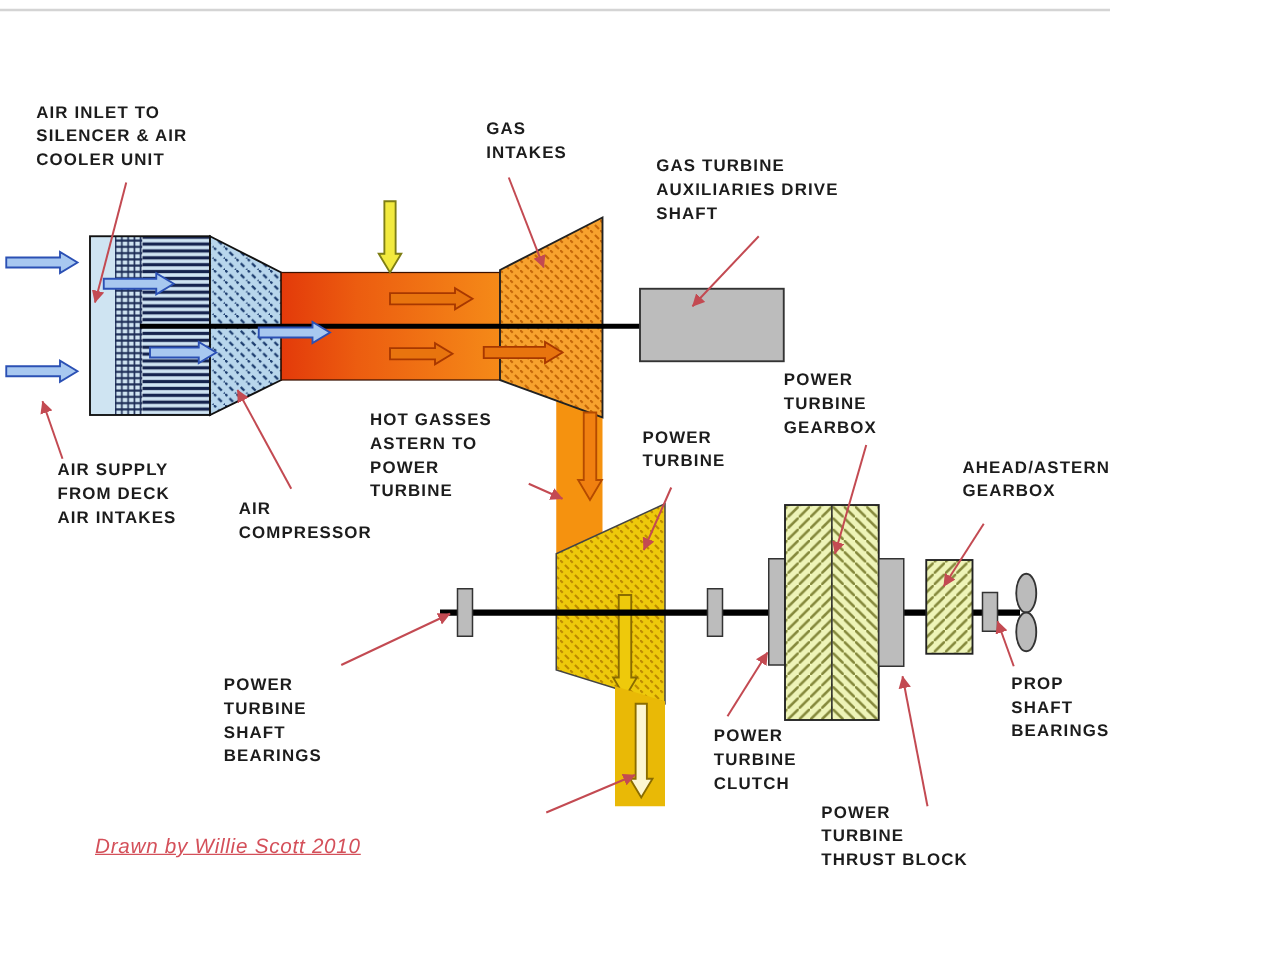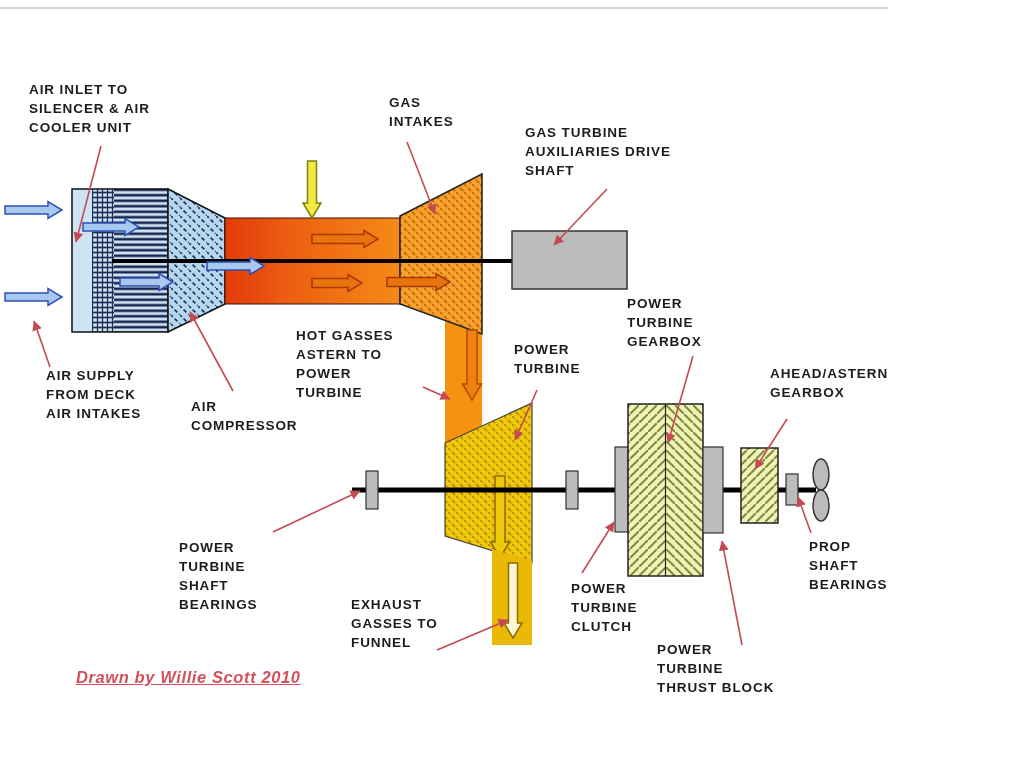--- a/index.html
+++ b/index.html
@@ -1,21 +1,21 @@
 <!DOCTYPE html>
 <html style="--c-signature: #d4505a; --c-pointer_red: #c34a52; --c-duct_red: #e33a0a; --c-duct_orange: #f58a18; --c-vertical_duct_orange: #f5920f; --c-turbine_orange: #f7a22e; --c-power_turbine_gold: #eec90b; --c-exhaust_gold: #e9b906; --c-gearbox_green: #eef4b8; --c-machine_gray: #bcbcbc; --c-air_blue_fill: #a8c8f0; --c-air_blue_edge: #2b50b4; --c-fuel_yellow: #f2ea3e; --c-silencer_blue: #cfe4f2; --c-hatch_navy: #1c3c6e; --c-shaft_black: #000000;"><head>
 <meta charset="utf-8">
 <style>
   html,body{margin:0;padding:0;background:#ffffff;}
   #stage{position:relative;width:888px;height:768px;background:#fff;overflow:hidden;
          font-family:"Liberation Sans","DejaVu Sans",sans-serif;}
   svg{position:absolute;left:0;top:0;}
   .lbl{position:absolute;font-size:13.5px;font-weight:bold;line-height:19px;
        letter-spacing:0.9px;color:#1c1c1c;white-space:pre-line;}
-  .signature{position:absolute;font-size:16.5px;font-weight:bold;font-style:italic;
+  .signature{position:absolute;font-size:16.5px;font-weight:normal;font-style:italic;
        text-decoration:underline;letter-spacing:0.6px;color:var(--c-signature,#d4505a);
        white-space:pre;}
 </style>
 </head>
 <body>
 
 <div id="stage">
 
 <svg width="1024" height="768" viewBox="0 0 1024 768">
   <defs>
@@ -151,23 +151,20 @@
 TURBINE</div>
 <div class="lbl" style="left:627px;top:294px;">POWER
 TURBINE
 GEARBOX</div>
 <div class="lbl" style="left:742px;top:364px;margin-left:28px;">AHEAD/ASTERN
 GEARBOX</div>
 <div class="lbl" style="left:179px;top:538px;">POWER
 TURBINE
 SHAFT
 BEARINGS</div>
-<div class="lbl" style="left:351px;top:595px;">EXHAUST
-GASSES TO
-FUNNEL</div>
 <div class="lbl" style="left:571px;top:579px;">POWER
 TURBINE
 CLUTCH</div>
 <div class="lbl" style="left:657px;top:640px;">POWER
 TURBINE
 THRUST BLOCK</div>
 <div class="lbl" style="left:809px;top:537px;">PROP SHAFT
 BEARINGS</div>
 <div class="signature" style="left:76px;top:668px;">Drawn by Willie Scott 2010</div>
 

